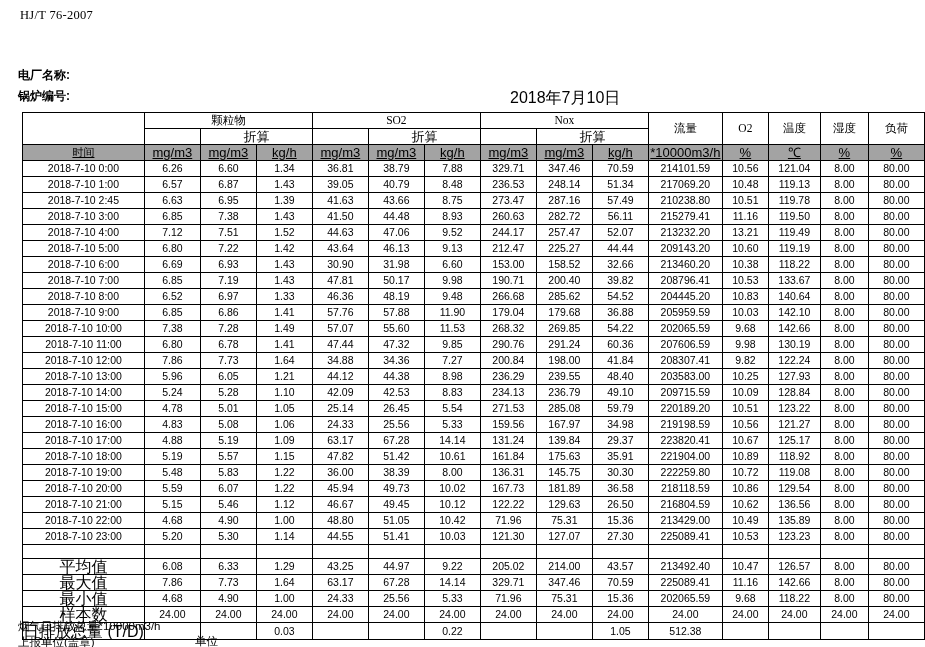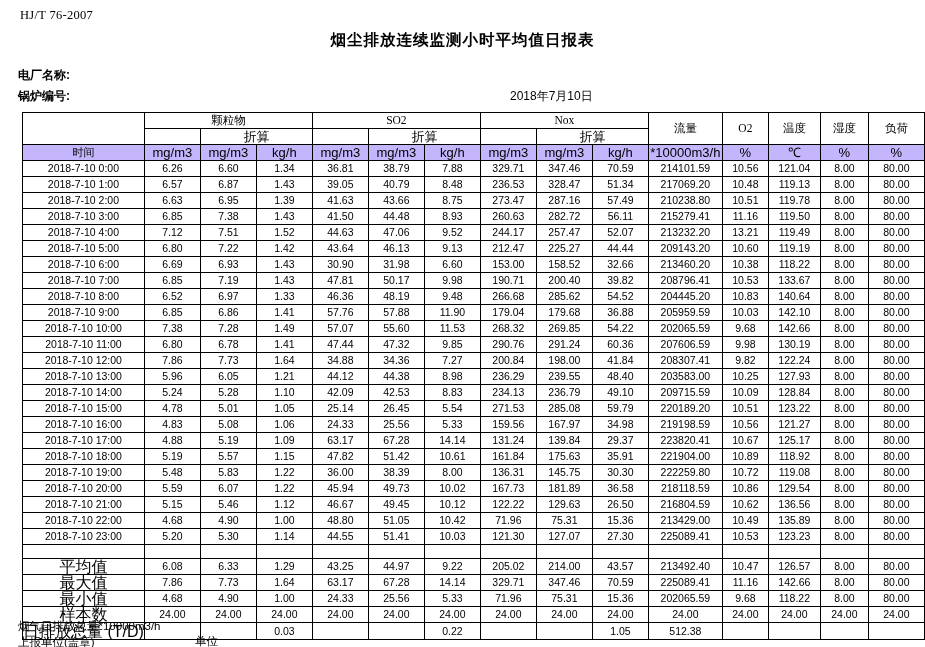--- a/index.html
+++ b/index.html
@@ -47,21 +47,21 @@
   }
   .meta-line {
     margin-bottom: 6px;
     height: 15px;
     line-height: 15px;
   }
   .report-date {
     position: absolute;
     left: 510px;
     top: 88px;
-    font-size: 12px;
+    font-size: 16px;
   }
   table.report {
     position: absolute;
     left: 22px;
     top: 112px;
     border-collapse: collapse;
     table-layout: fixed;
     font-size: 11px;
     background: #ffffff;
   }
@@ -76,21 +76,22 @@
     overflow: hidden;
   }
   .hdr-group {
     font-family: "Liberation Serif", serif;
     font-size: 11.5px;
   }
   .hdr-sub {
     font-size: 13px;
   }
   .hdr-green {
-    background: #c4b5fd;
+    background: #a3a3a3;
+    text-decoration: underline;
   }
   .col-time { width: 112px; }
   .col-num { width: 56px; }
   .col-flow { width: 74px; }
   .col-o2 { width: 46px; }
   .col-temp { width: 52px; }
   .col-hum { width: 48px; }
   .col-load { width: 56px; }
   td.time-cell {
     text-align: center;
@@ -129,21 +130,20 @@
     top: 634px;
     font-size: 11.5px;
   }
 </style>
 </head>
 <body>
 
 <div class="page">
 
   <div class="std-code">HJ/T  76-2007</div>
-  <div class="doc-title">烟尘排放连续监测小时平均值日报表</div>
 
   <div class="meta-block">
     <div class="meta-line">电厂名称:</div>
     <div class="meta-line">锅炉编号:</div>
   </div>
   <div class="report-date">2018年7月10日</div>
 
   <table class="report">
     <colgroup>
       <col class="col-time">
@@ -220,30 +220,30 @@
         </tr>
         <tr>
           <td class="time-cell">2018-7-10 1:00</td>
           <td class="val">6.57</td>
           <td class="val">6.87</td>
           <td class="val">1.43</td>
           <td class="val">39.05</td>
           <td class="val">40.79</td>
           <td class="val">8.48</td>
           <td class="val">236.53</td>
-          <td class="val">328.47</td>
+          <td class="val">248.14</td>
           <td class="val">51.34</td>
           <td class="val">217069.20</td>
           <td class="val">10.48</td>
           <td class="val">119.13</td>
           <td class="val">8.00</td>
           <td class="val">80.00</td>
         </tr>
         <tr>
-          <td class="time-cell">2018-7-10 2:00</td>
+          <td class="time-cell">2018-7-10 2:45</td>
           <td class="val">6.63</td>
           <td class="val">6.95</td>
           <td class="val">1.39</td>
           <td class="val">41.63</td>
           <td class="val">43.66</td>
           <td class="val">8.75</td>
           <td class="val">273.47</td>
           <td class="val">287.16</td>
           <td class="val">57.49</td>
           <td class="val">210238.80</td>

